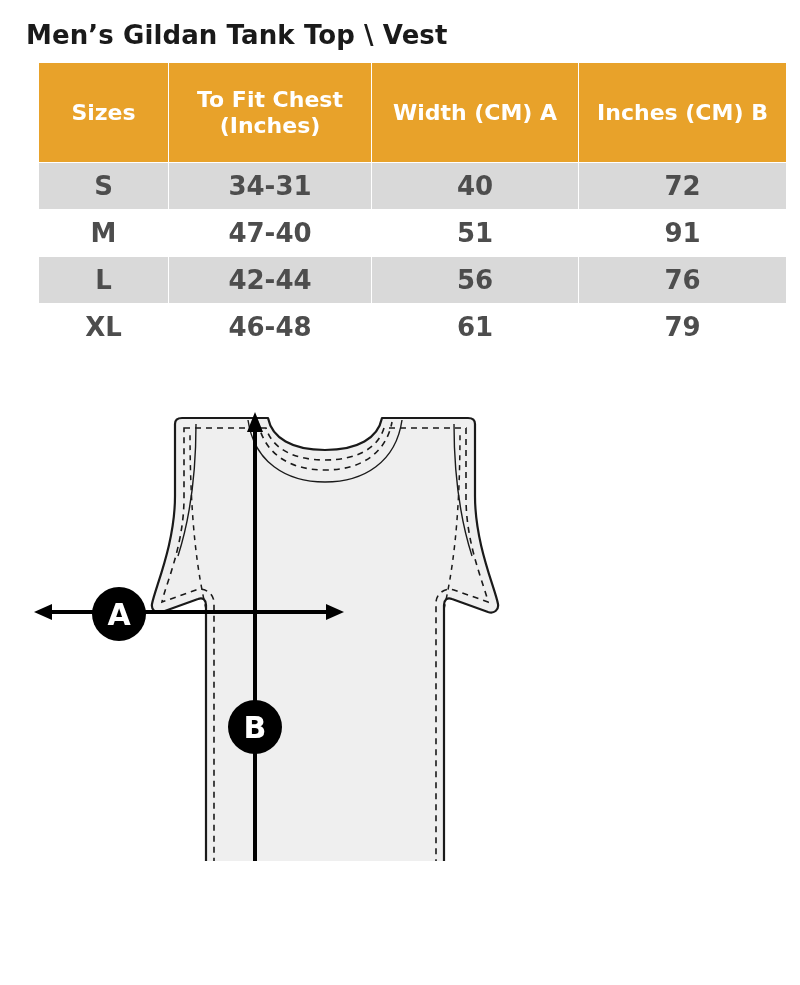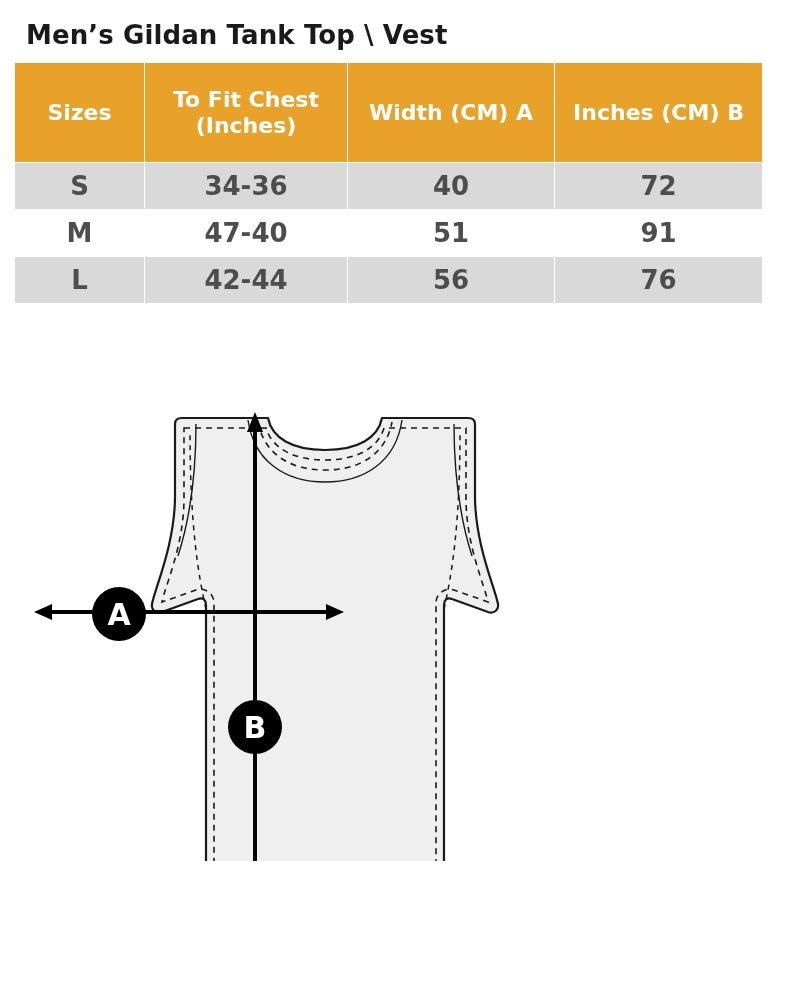--- a/index.html
+++ b/index.html
@@ -23,21 +23,21 @@
     left: 26px;
     top: 20px;
     font-size: 26px;
     font-weight: 700;
     color: #1a1a1a;
     letter-spacing: 0.1px;
     white-space: nowrap;
   }
   #size-table {
     position: absolute;
-    left: 14px;
+    left: 38px;
     top: 62px;
     width: 748px;
     border-collapse: collapse;
     table-layout: fixed;
   }
   #size-table th, #size-table td {
     border: 1px solid #ffffff;
     text-align: center;
     vertical-align: middle;
   }
@@ -96,35 +96,41 @@
       <tr>
         <th>Sizes</th>
         <th>To Fit Chest (Inches)</th>
         <th>Width (CM) A</th>
         <th>Inches  (CM) B</th>
       </tr>
     </thead>
     <tbody>
       <tr class="shade">
         <td>S</td>
-        <td>34-36</td>
+        <td>34-31</td>
         <td>40</td>
         <td>72</td>
       </tr>
       <tr class="plain">
         <td>M</td>
         <td>47-40</td>
         <td>51</td>
         <td>91</td>
       </tr>
       <tr class="shade">
         <td>L</td>
         <td>42-44</td>
         <td>56</td>
         <td>76</td>
+      </tr>
+      <tr class="plain">
+        <td>XL</td>
+        <td>46-48</td>
+        <td>61</td>
+        <td>79</td>
       </tr>
     </tbody>
   </table>
 
   <svg id="garment" viewBox="0 0 800 581">
 
     <g>
       <path d="M175,20
                C175,16 178,14 182,14
                L268,14

